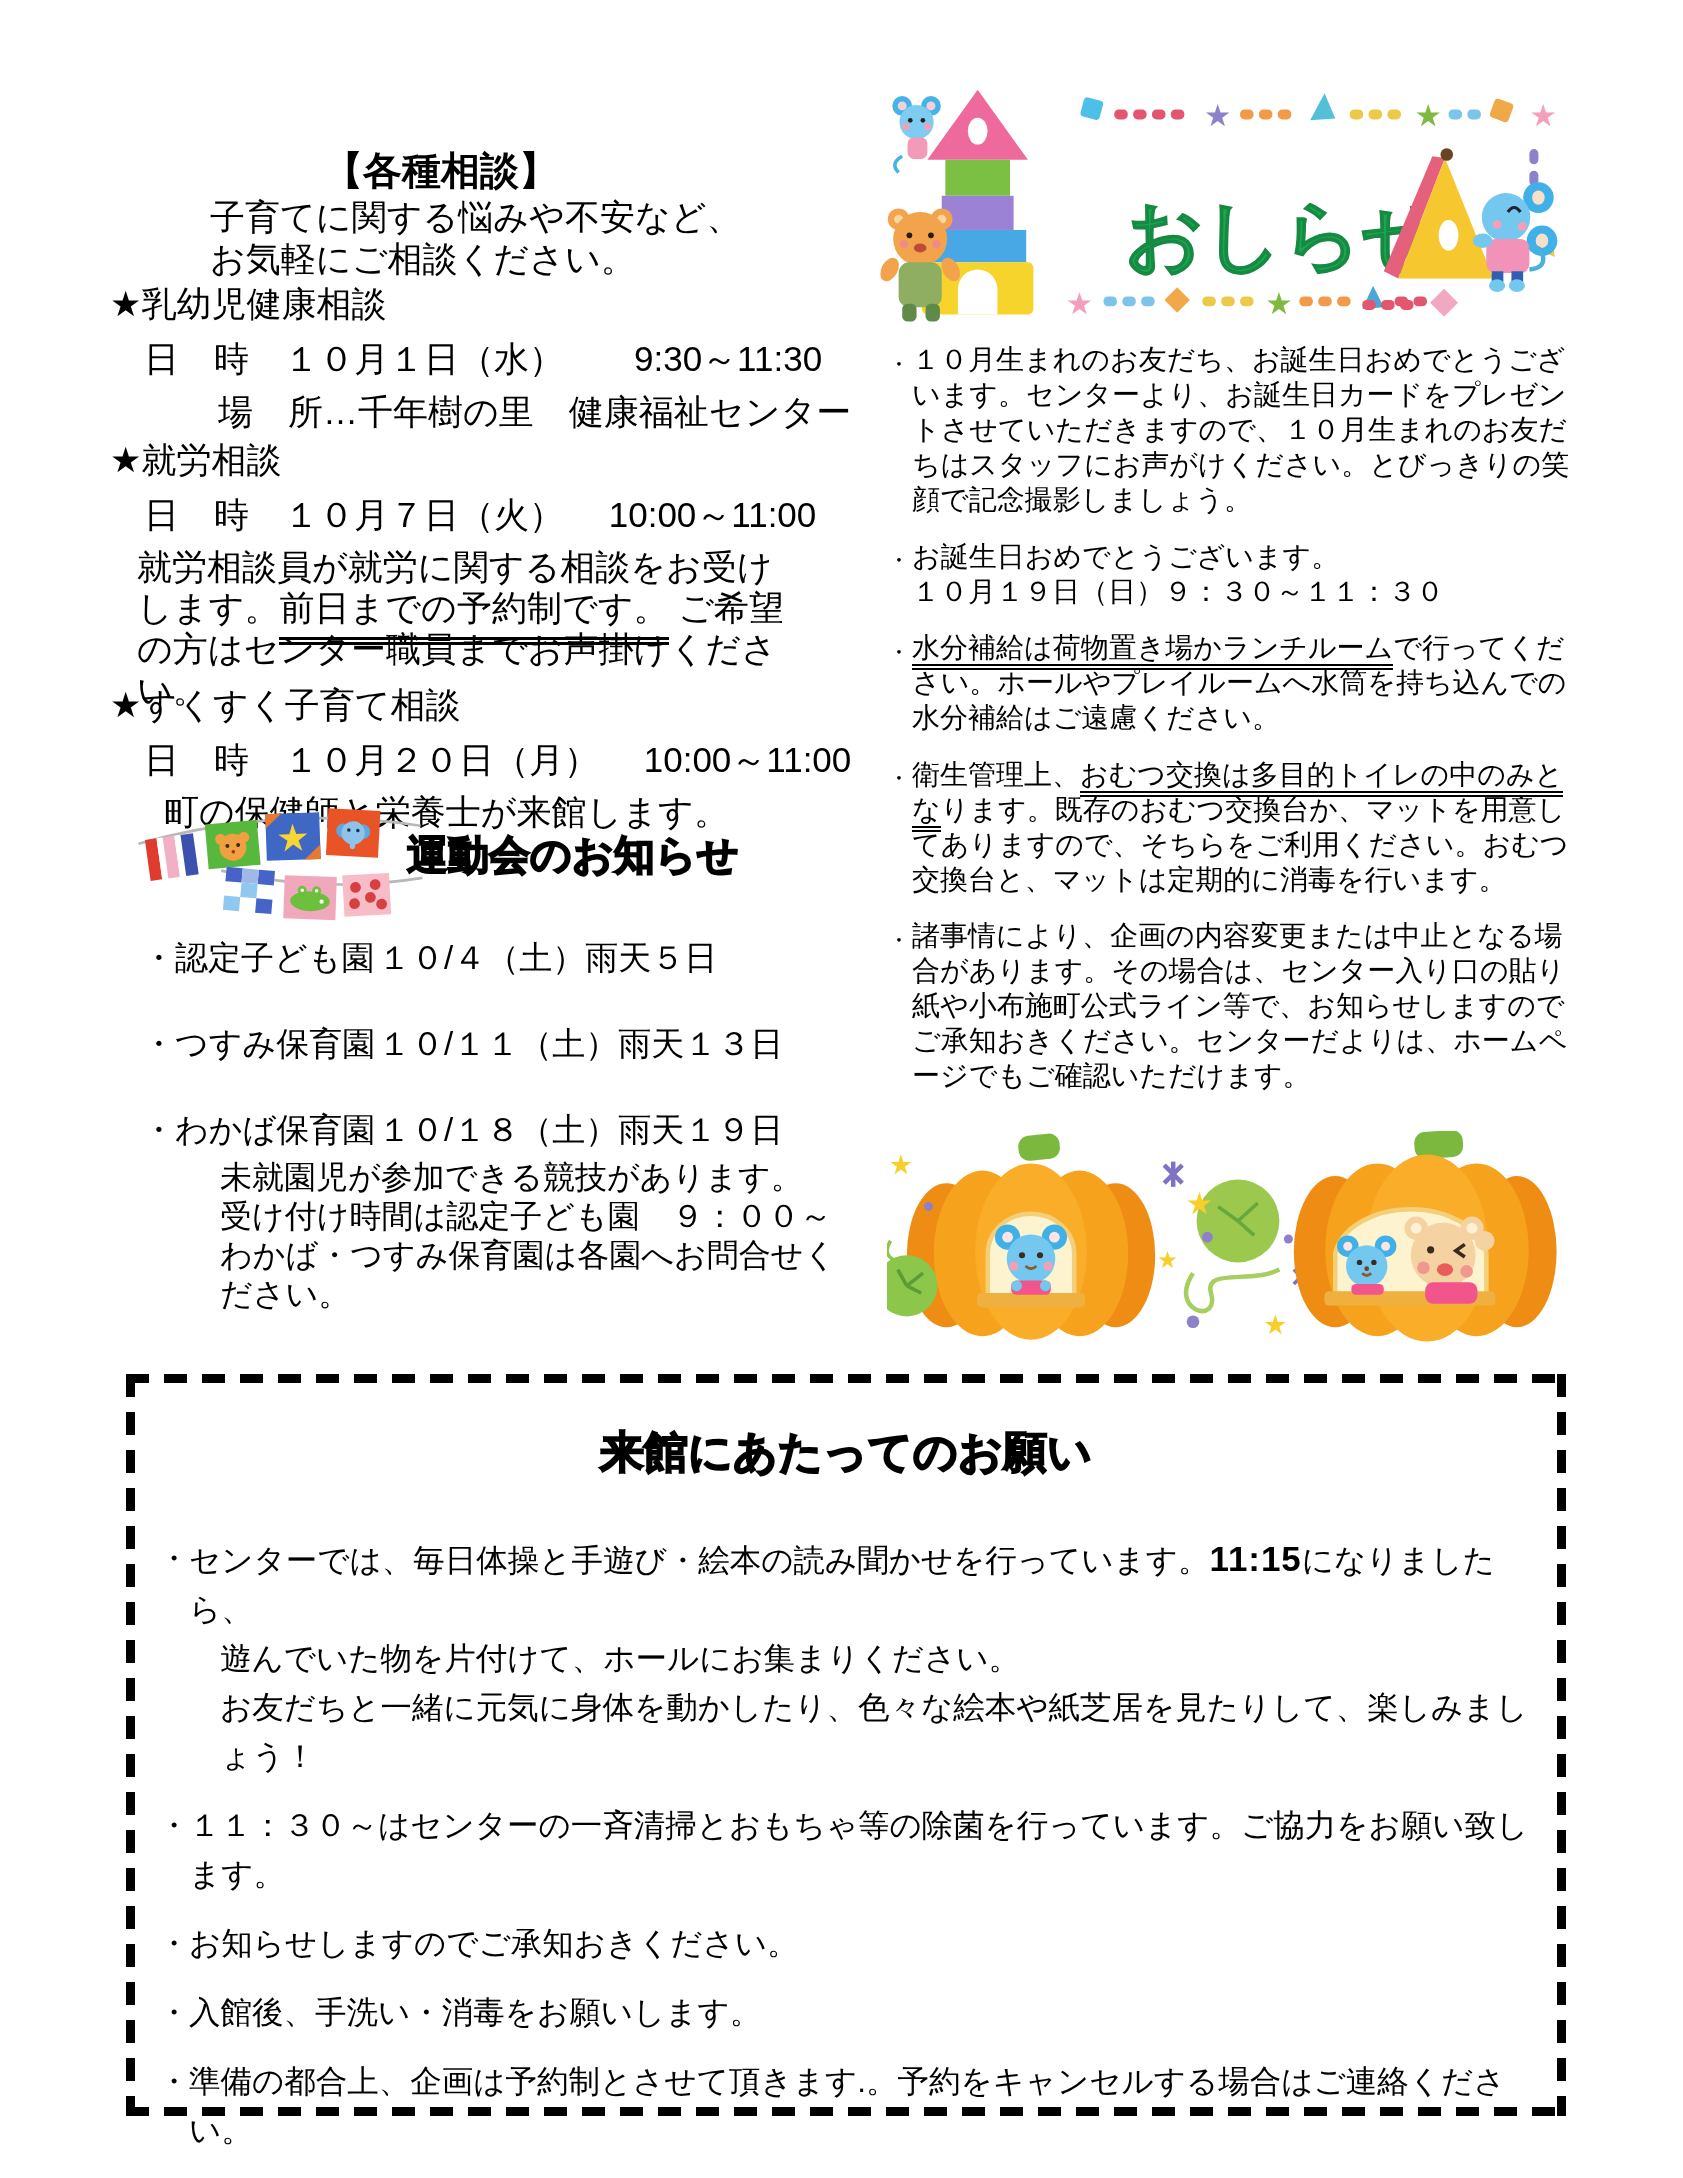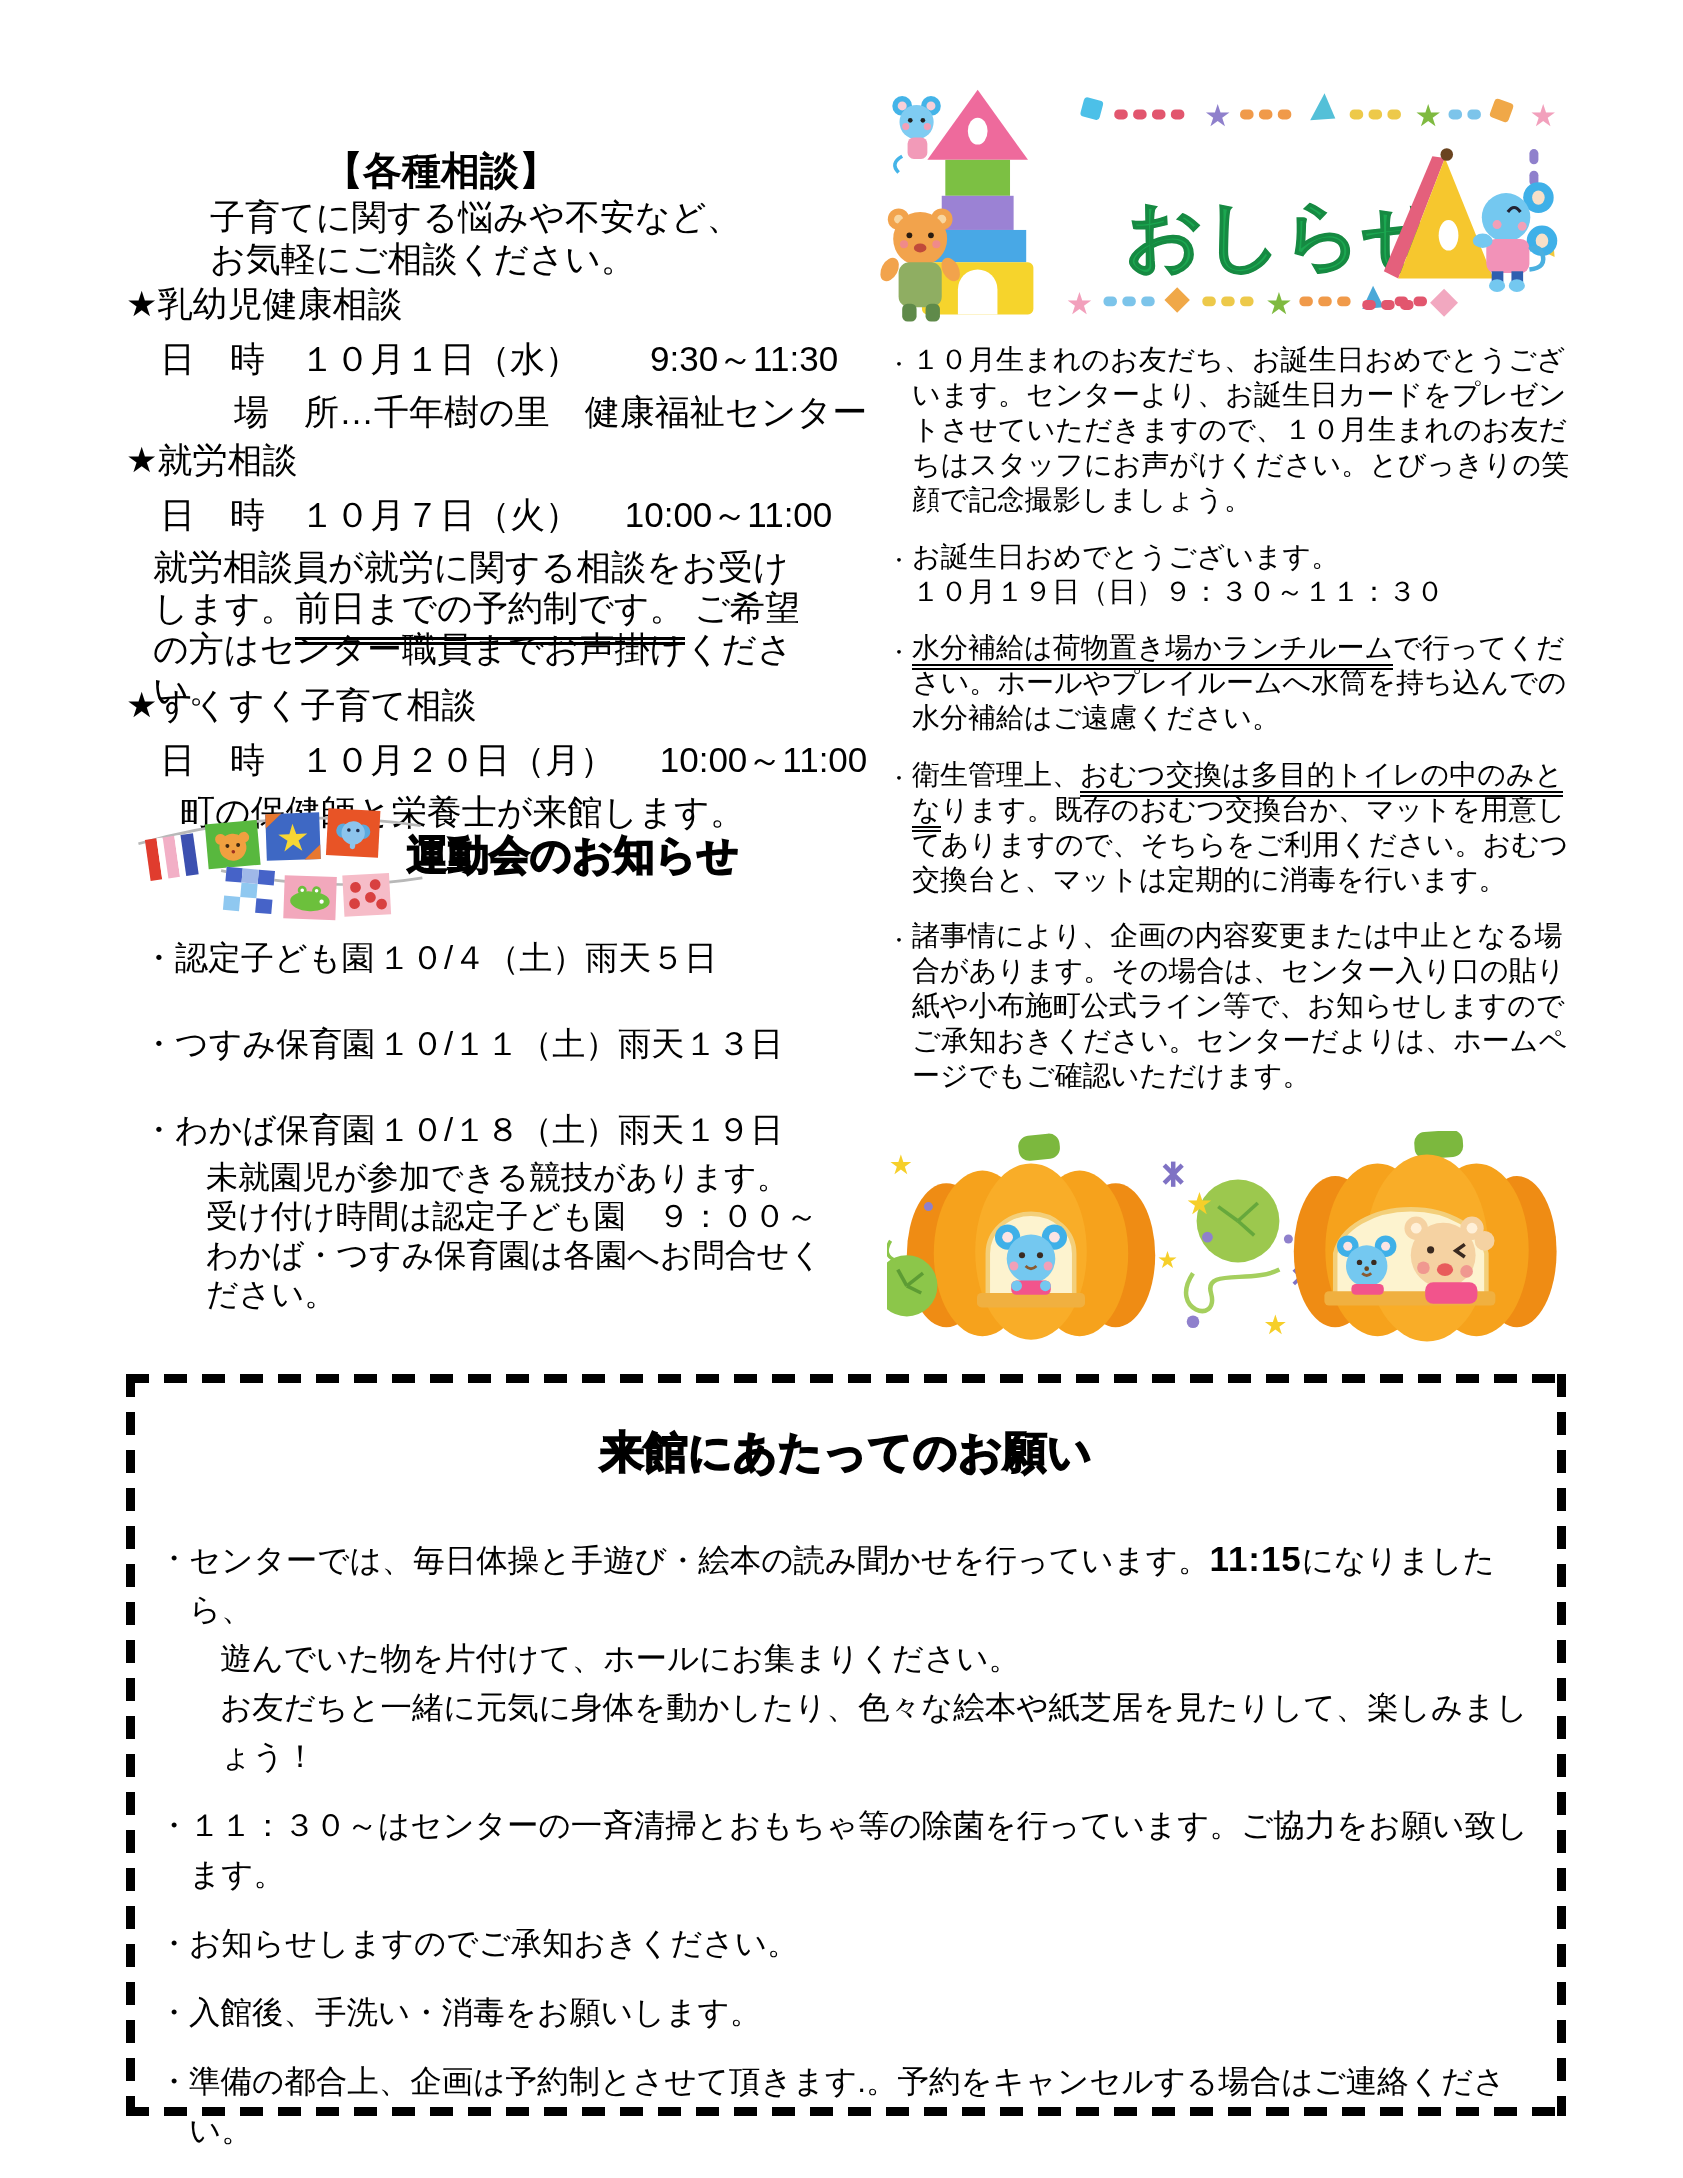--- a/index.html
+++ b/index.html
@@ -2,32 +2,32 @@
 <html style="font-size:14.4px"><head>
 <meta charset="utf-8">
 <style>
   html,body{margin:0;padding:0;background:#fff;}
   .page{position:relative;width:1683px;height:2178px;background:#ffffff;overflow:hidden;
         font-family:"Liberation Sans","DejaVu Sans",sans-serif;color:#000;}
   .abs{position:absolute;}
   
   .consult-header{left:126px;top:144px;width:630px;text-align:center;font-size:39px;font-weight:bold;}
   .consult-intro{left:210px;top:196px;font-size:35px;line-height:42px;}
-  .sec{left:126px;font-size:35px;}
+  .sec{left:110px;font-size:35px;}
   .sec-title{font-size:35px;}
   .sec-dt{margin:8px 0 0 34px;white-space:nowrap;}
   .sec-place{margin:6.3px 0 0 108px;white-space:nowrap;}
   .sec-body{margin:7.2px 0 0 27px;width:666px;line-height:41px;}
   .sec-body-ml{margin-left:54px;}
   .dunder{border-bottom:8px double #000;padding-bottom:10px;}
   .sports-title{left:407px;top:828px;font-size:41px;font-weight:900;-webkit-text-stroke:1.8px #000;}
   .sports-list{left:142px;top:936px;font-size:33px;}
   .sp-row{display:flex;margin-bottom:41px;white-space:nowrap;}
   .sp-name{width:236px;}
-  .sports-note{left:206px;top:1158px;width:639px;font-size:32px;line-height:39px;}
+  .sports-note{left:220px;top:1158px;width:639px;font-size:32px;line-height:39px;}
   
   .notice-list{left:887px;top:342px;width:711px;font-size:28px;line-height:35px;}
   .ni{display:flex;margin-bottom:21.6px;}
   .ni .mk{width:25px;font-size:23.4px;padding-top:4.5px;}
   .ni .tx{width:675px;}
   .ndunder{border-bottom:6.3px double #000;padding-bottom:0.9px;}
   
   .request-box{left:126px;top:1374px;width:1440px;height:742px;}
   .dash-h{position:absolute;left:0;right:0;height:9px;background:repeating-linear-gradient(90deg,#000 0 23.4px,transparent 23.4px 38px);}
   .dash-v{position:absolute;top:0;bottom:0;width:9px;background:repeating-linear-gradient(180deg,#000 0 23.4px,transparent 23.4px 38px);}

